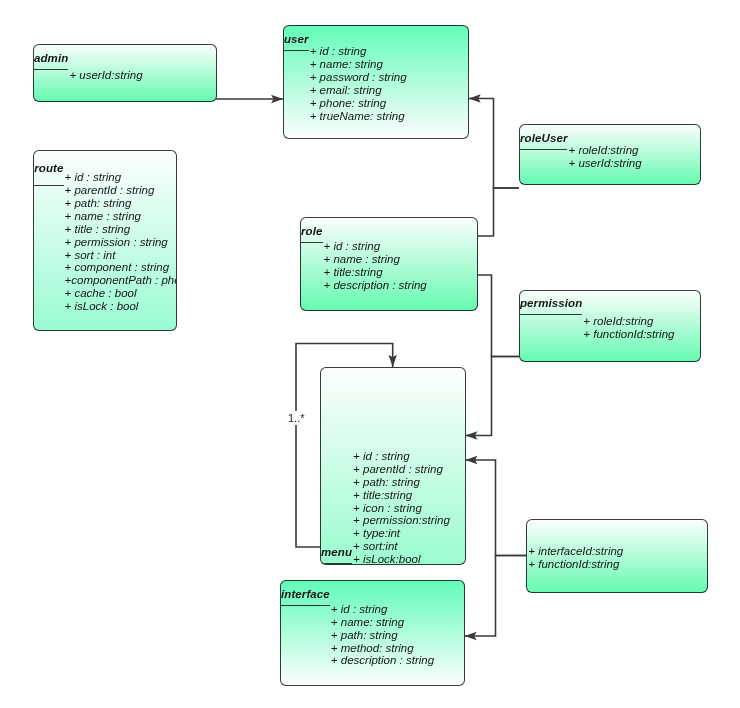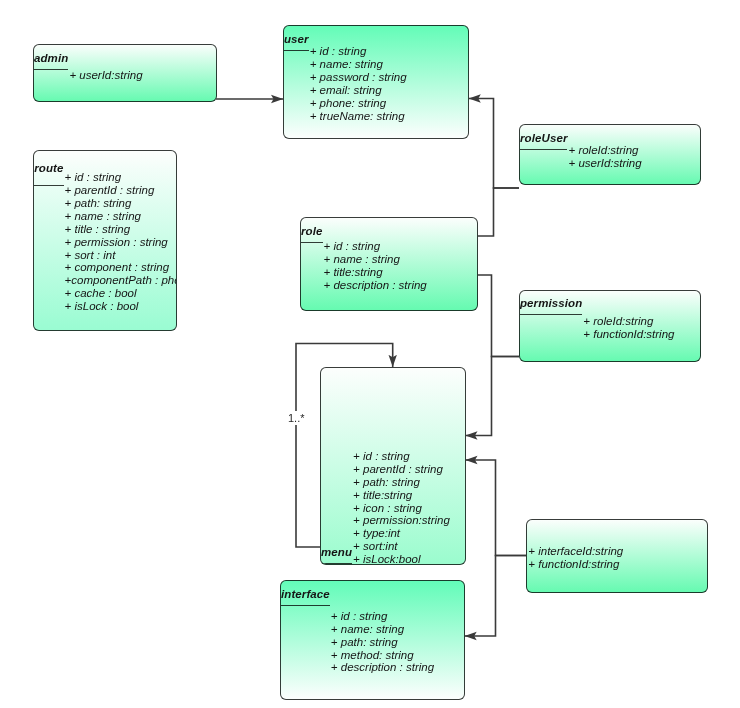--- a/index.html
+++ b/index.html
@@ -135,21 +135,21 @@
       </div>
     </div>
     <div class="uml-class" style="left: 526.3px; top: 519px; width: 181.7px; height: 74px; border-color: rgba(6, 11, 9, 0.8); background-image: linear-gradient(rgb(253, 254, 253) 0%, rgb(100, 250, 176) 100%);">
       <div class="uml-attrs">
         <div class="attr-lines">
           <div>+ interfaceId:string</div>
           <div>+ functionId:string</div>
         </div>
       </div>
     </div>
-    <div class="uml-class" style="left: 280px; top: 580px; width: 184.8px; height: 120px; border-color: rgba(6, 11, 9, 0.8); background-image: linear-gradient(rgb(97, 252, 184) 0%, rgb(253, 254, 254) 100%);">
+    <div class="uml-class" style="left: 280px; top: 580px; width: 184.8px; height: 106px; border-color: rgba(6, 11, 9, 0.8); background-image: linear-gradient(rgb(97, 252, 184) 0%, rgb(253, 254, 254) 100%);">
       <div class="uml-head" style="height: 24.5px; border-bottom-color: rgba(6, 11, 9, 0.8);">
         <span>interface</span>
       </div>
       <div class="uml-attrs">
         <div class="attr-lines">
           <div>+ id : string</div>
           <div>+ name: string</div>
           <div>+ path: string</div>
           <div>+ method: string</div>
           <div>+ description : string</div>

